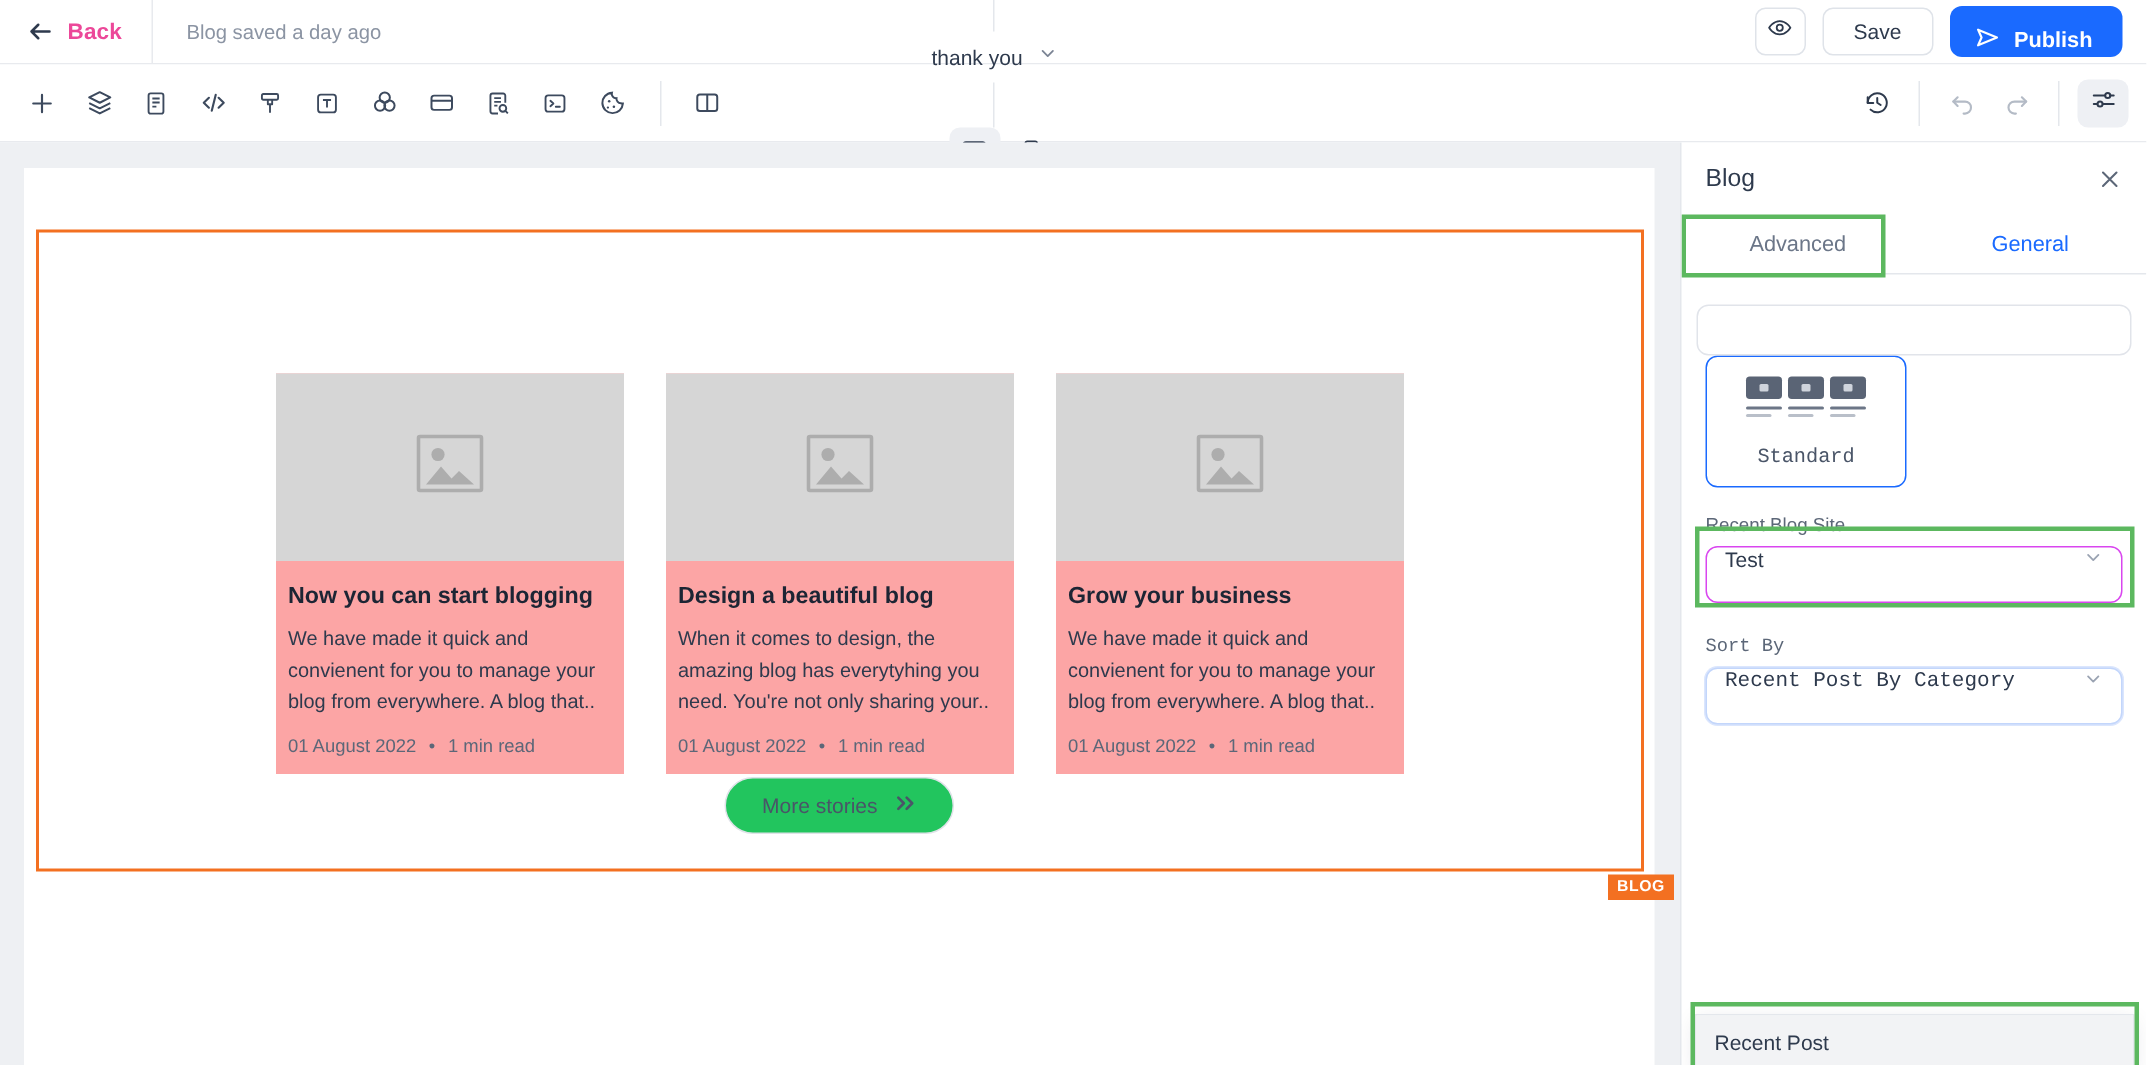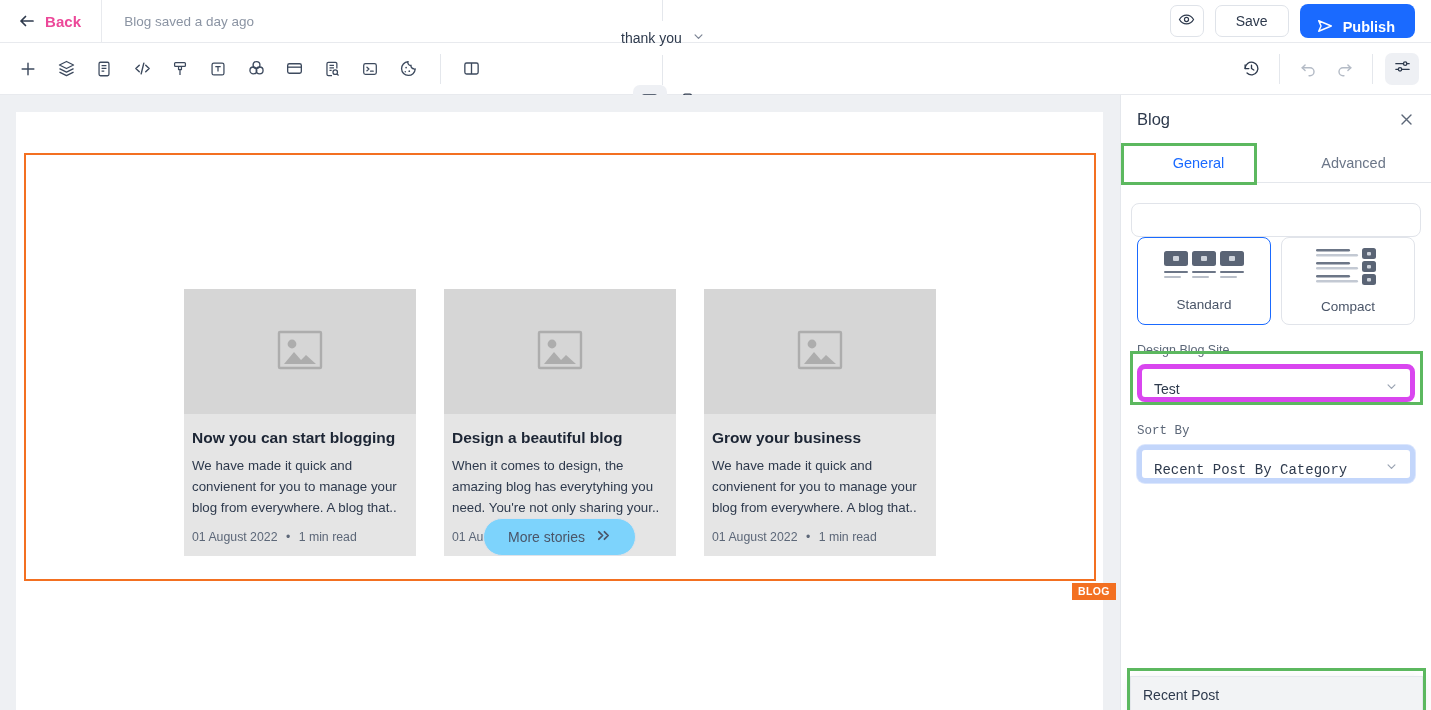--- a/index.html
+++ b/index.html
@@ -91,41 +91,41 @@
   }
   .blog-badge {
     position: absolute; left: 1046px; top: 428px;
     background: #f37021; color: #fff; font-size: 10.5px; font-weight: 700;
     letter-spacing: .4px; padding: 2px 6px 3px;
   }
   .cards {
     position: absolute; left: 168px; top: 137px;
     display: flex; gap: 28px;
   }
-  .card { width: 232px; background: #e5e5e5; margin-top: 40px; }
+  .card { width: 232px; background: #fca5a5; }
   .card-img {
     width: 232px; height: 125px; background: #d6d6d6;
     display: flex; align-items: center; justify-content: center;
   }
   .card-body { padding: 14px 8px 12px; }
   .card-title {
     font-size: 15.5px; font-weight: 700; color: #1c2534; margin-bottom: 9px;
     line-height: 1.25;
   }
   .card-desc {
     font-size: 13.3px; color: #2e3a4d; line-height: 1.56; margin-bottom: 11px;
   }
   .card-meta { font-size: 12.3px; color: #5c6778; }
   .meta-dot { display: inline-block; margin: 0 5px; }
   .more-wrap {
     position: absolute; left: 0; top: 406px; width: 1087px;
     display: flex; justify-content: center;
   }
   .more-btn {
-    border: 1px solid #dfe2e8; background: #7dd3fc; border-radius: 22px;
+    border: 1px solid #dfe2e8; background: #22c55e; border-radius: 22px;
     height: 38px; padding: 0 24px; display: flex; align-items: center; gap: 11px;
     font-size: 14px; color: #4a5568; cursor: pointer; font-family: inherit;
   }
 
   
   .panel {
     position: absolute; right: 0; top: 95px; width: 311px; height: 615px;
     background: #fff; border-left: 1px solid #e4e7ec; overflow: hidden;
   }
   .panel-head {
@@ -156,22 +156,22 @@
   .type-card {
     width: 134px; height: 88px; border: 1px solid #e1e4ea; border-radius: 8px;
     background: #fff; cursor: pointer; display: flex; flex-direction: column;
     align-items: center; justify-content: center; gap: 9px;
   }
   .type-card.selected { border-color: #1a6aff; }
   .type-card-label { font-size: 13.5px; color: #4a5568; }
   .info-row { display: flex; gap: 8px; margin-top: 14px; }
   .info-text { font-size: 12.3px; color: #6b7688; line-height: 1.5; }
   .select-box {
-    height: 38px; border: 5px solid #d946ef; border-radius: 8px; background: #fff;
-    display: flex; align-items: flex-end; padding: 0 12px; cursor: pointer;
+    height: 38px; border: 1px solid #d946ef; border-radius: 8px; background: #fff;
+    display: flex; align-items: flex-start; padding: 0 12px; cursor: pointer;
   }
   .select-box.focused { border-color: #c3d6fb; box-shadow: 0 0 0 1px #dbe6fd; }
   .select-val { font-size: 14px; color: #2e3a4d; }
   .select-caret { margin-left: auto; color: #9aa3b2; }
   .dropdown {
     position: absolute; left: 9px; width: 293px; background: #fff;
     border: 1px solid #e4e7ec; box-shadow: 0 4px 14px rgba(20,30,50,.10);
     z-index: 20;
   }
   .dd-item {
@@ -455,30 +455,30 @@
     <div class="panel-head">
       <div class="panel-title">Blog</div>
       <div class="panel-close">
         <svg width="15" height="15" viewBox="0 0 16 16" fill="none" stroke="#5c6778" stroke-width="1.5" stroke-linecap="round">
             <path d="M3.2 3.2l9.6 9.6M12.8 3.2l-9.6 9.6"></path>
           </svg>
       </div>
     </div>
 
     <div class="tabs">
+      <div class="tab">Advanced</div>
       <div class="tab active">General</div>
-      <div class="tab">Advanced</div>
       <div class="hl hl-general"></div>
     </div>
 
     <div class="panel-body">
 
       <div class="cut-field"></div>
 
-      <div class="group" style="margin-top:33px;">
+      <div class="group" style="margin-top:33px;font-family:Liberation Mono, monospace;">
         <div class="field-label">Blog Type</div>
         <div class="type-cards">
 
           <div class="type-card selected">
             <span>
               <svg width="82" height="34" viewBox="0 0 82 34" fill="none">
                 <rect x="1" y="1" width="24" height="15" rx="2.5" fill="#5a6475"></rect>
                 <rect x="10" y="6" width="6" height="5" rx="1" fill="#cfd4dc"></rect>
                 <rect x="29" y="1" width="24" height="15" rx="2.5" fill="#5a6475"></rect>
                 <rect x="38" y="6" width="6" height="5" rx="1" fill="#cfd4dc"></rect>
@@ -488,46 +488,27 @@
                 <rect x="1" y="26" width="17" height="2" rx="1" fill="#b9bfc9"></rect>
                 <rect x="29" y="21" width="24" height="2" rx="1" fill="#6c7687"></rect>
                 <rect x="29" y="26" width="17" height="2" rx="1" fill="#b9bfc9"></rect>
                 <rect x="57" y="21" width="24" height="2" rx="1" fill="#6c7687"></rect>
                 <rect x="57" y="26" width="17" height="2" rx="1" fill="#b9bfc9"></rect>
               </svg>
             </span>
             <span class="type-card-label">Standard</span>
           </div>
 
-          <div class="type-card">
-            <span>
-              <svg width="64" height="38" viewBox="0 0 64 38" fill="none">
-                <rect x="0" y="1" width="34" height="2.4" rx="1.2" fill="#6c7687"></rect>
-                <rect x="0" y="6" width="42" height="2.4" rx="1.2" fill="#c3c9d3"></rect>
-                <rect x="46" y="0" width="14" height="11" rx="2.5" fill="#5a6475"></rect>
-                <rect x="51" y="4" width="4" height="3.4" rx="1" fill="#cfd4dc"></rect>
-                <rect x="0" y="14" width="34" height="2.4" rx="1.2" fill="#6c7687"></rect>
-                <rect x="0" y="19" width="42" height="2.4" rx="1.2" fill="#c3c9d3"></rect>
-                <rect x="46" y="13" width="14" height="11" rx="2.5" fill="#5a6475"></rect>
-                <rect x="51" y="17" width="4" height="3.4" rx="1" fill="#cfd4dc"></rect>
-                <rect x="0" y="27" width="34" height="2.4" rx="1.2" fill="#6c7687"></rect>
-                <rect x="0" y="32" width="42" height="2.4" rx="1.2" fill="#c3c9d3"></rect>
-                <rect x="46" y="26" width="14" height="11" rx="2.5" fill="#5a6475"></rect>
-                <rect x="51" y="30" width="4" height="3.4" rx="1" fill="#cfd4dc"></rect>
-              </svg>
-            </span>
-            <span class="type-card-label">Compact</span>
-          </div>
 
         </div>
       </div>
 
 
       <div class="group" style="margin-top:18px;">
-        <div class="field-label">Design Blog Site</div>
+        <div class="field-label">Recent Blog Site</div>
         <div class="select-box">
           <span class="select-val">Test</span>
           <span class="select-caret">
             <svg width="13" height="13" viewBox="0 0 14 14" fill="none" stroke="#9aa3b2" stroke-width="1.3" stroke-linecap="round" stroke-linejoin="round">
                 <path d="M3.3 5.3L7 9l3.7-3.7"></path>
               </svg>
           </span>
         </div>
       </div>
 

